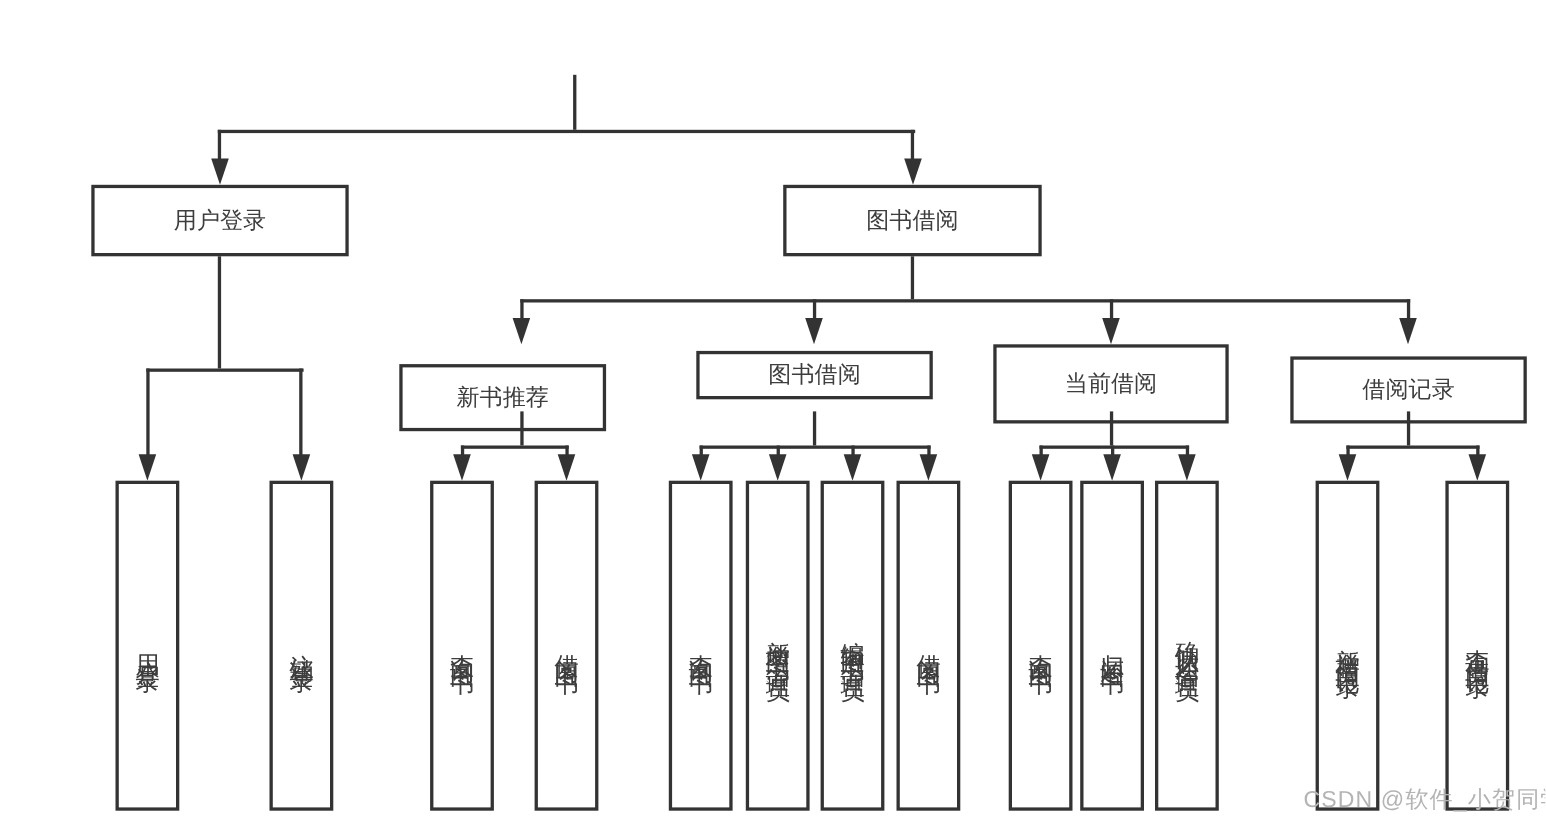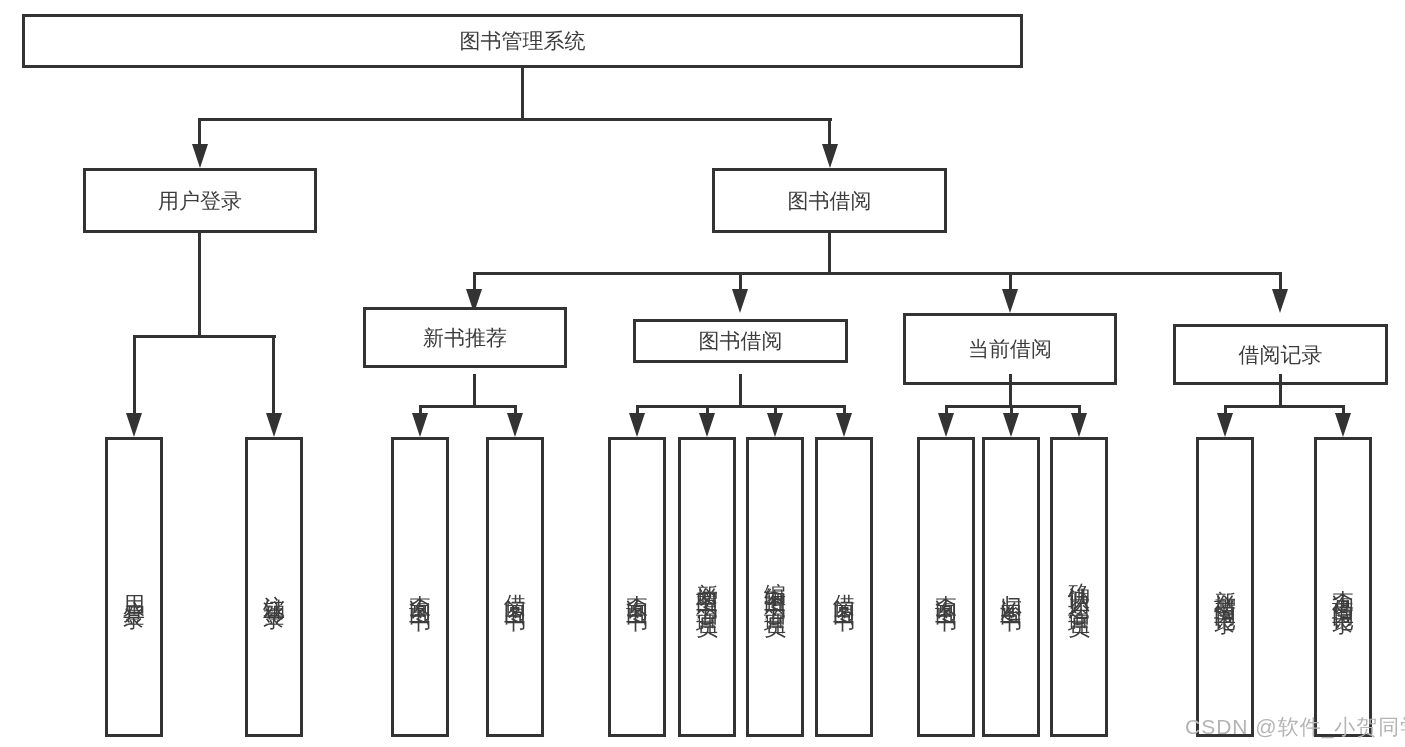--- a/index.html
+++ b/index.html
@@ -35,21 +35,20 @@
   #watermark{
     position:absolute;left:1185px;top:713px;font-size:21px;
     color:var(--watermark);z-index:5;letter-spacing:1px;white-space:nowrap;
   }
 </style>
 </head>
 <body>
 
 <div id="canvas">
 
-  <div class="box" style="left:22px;top:14px;width:1001px;height:54px">图书管理系统</div>
 
   <div class="vline" style="left:521px;top:68px;height:50px"></div>
   <div class="hline" style="left:198px;top:118px;width:634px"></div>
   <div class="vline" style="left:198px;top:118px;height:30px"></div>
   <div class="vline" style="left:828px;top:118px;height:30px"></div>
   <div class="arrow" style="left:192px;top:144px"></div>
   <div class="arrow" style="left:822px;top:144px"></div>
 
   <div class="box" style="left:83px;top:168px;width:234px;height:65px">用户登录</div>
   <div class="box" style="left:712px;top:168px;width:235px;height:65px">图书借阅</div>
@@ -65,21 +64,21 @@
   <div class="hline" style="left:473px;top:272px;width:809px"></div>
   <div class="vline" style="left:473px;top:272px;height:21px"></div>
   <div class="vline" style="left:739px;top:272px;height:21px"></div>
   <div class="vline" style="left:1009px;top:272px;height:21px"></div>
   <div class="vline" style="left:1279px;top:272px;height:21px"></div>
   <div class="arrow" style="left:466px;top:289px"></div>
   <div class="arrow" style="left:732px;top:289px"></div>
   <div class="arrow" style="left:1002px;top:289px"></div>
   <div class="arrow" style="left:1272px;top:289px"></div>
 
-  <div class="box" style="left:363px;top:307px;width:204px;height:61px">新书推荐</div>
+  <div class="box" style="left:363px;top:331px;width:188px;height:61px">新书推荐</div>
   <div class="box" style="left:633px;top:319px;width:215px;height:44px">图书借阅</div>
   <div class="box" style="left:903px;top:313px;width:214px;height:72px">当前借阅</div>
   <div class="box" style="left:1173px;top:324px;width:215px;height:61px">借阅记录</div>
 
   <div class="vline" style="left:473px;top:374px;height:31px"></div>
   <div class="hline" style="left:419px;top:405px;width:98px"></div>
   <div class="vline" style="left:419px;top:405px;height:12px"></div>
   <div class="vline" style="left:514px;top:405px;height:12px"></div>
   <div class="arrow" style="left:412px;top:413px"></div>
   <div class="arrow" style="left:507px;top:413px"></div>

